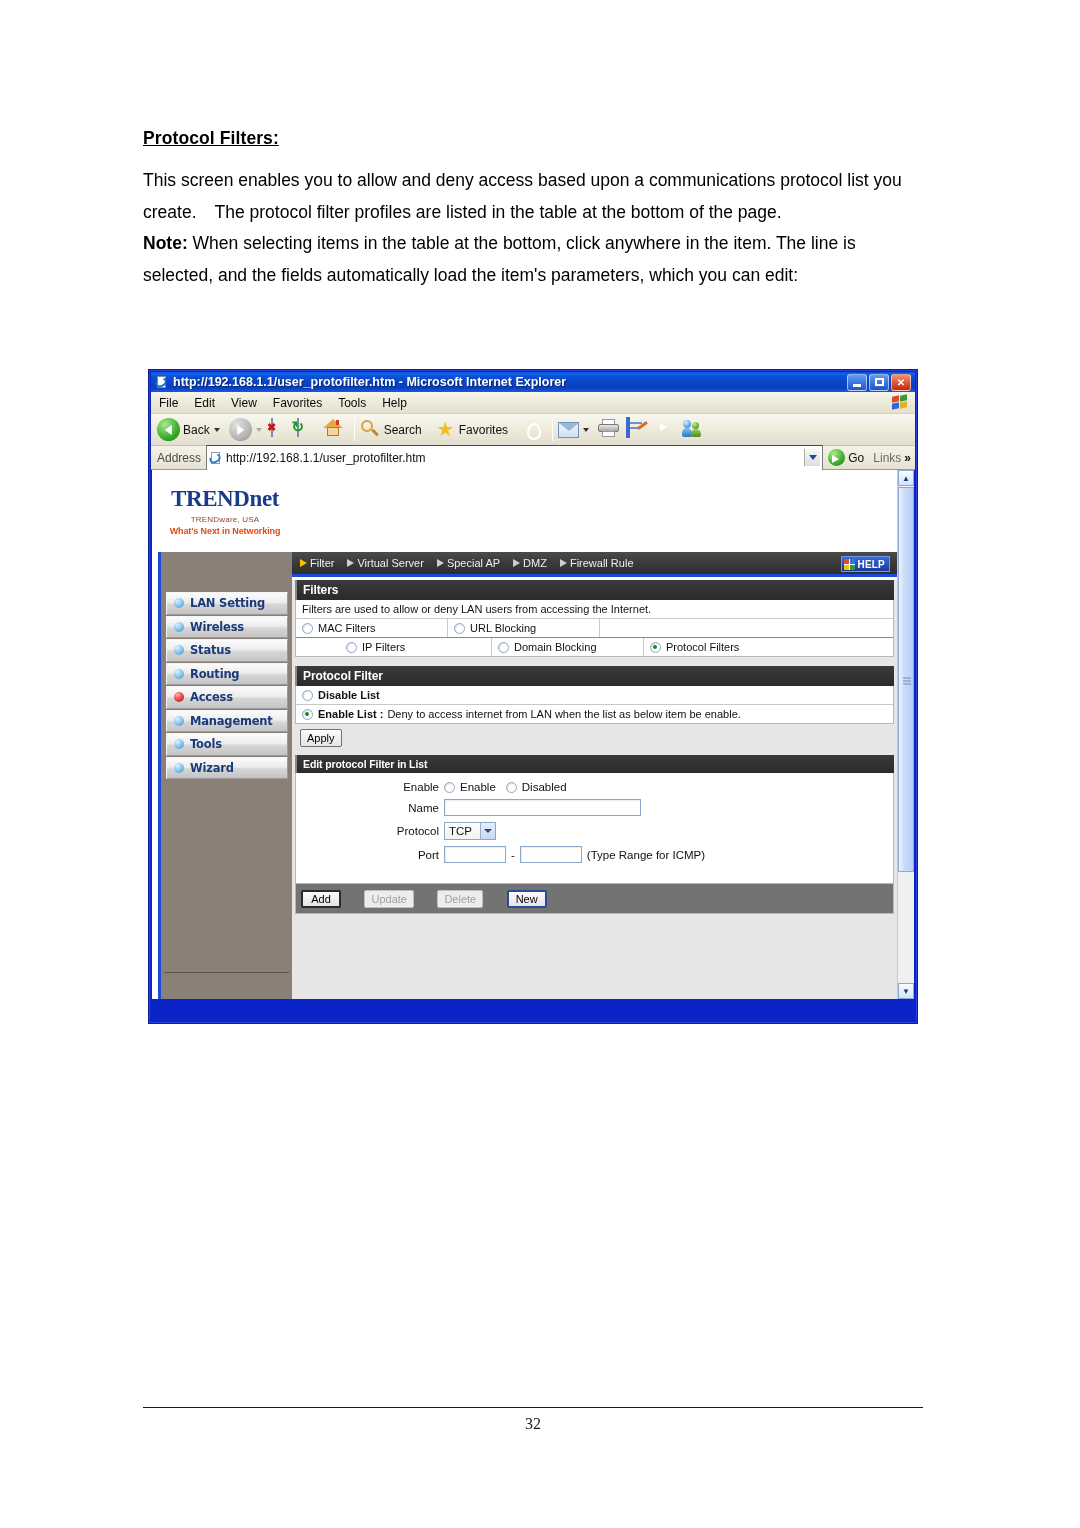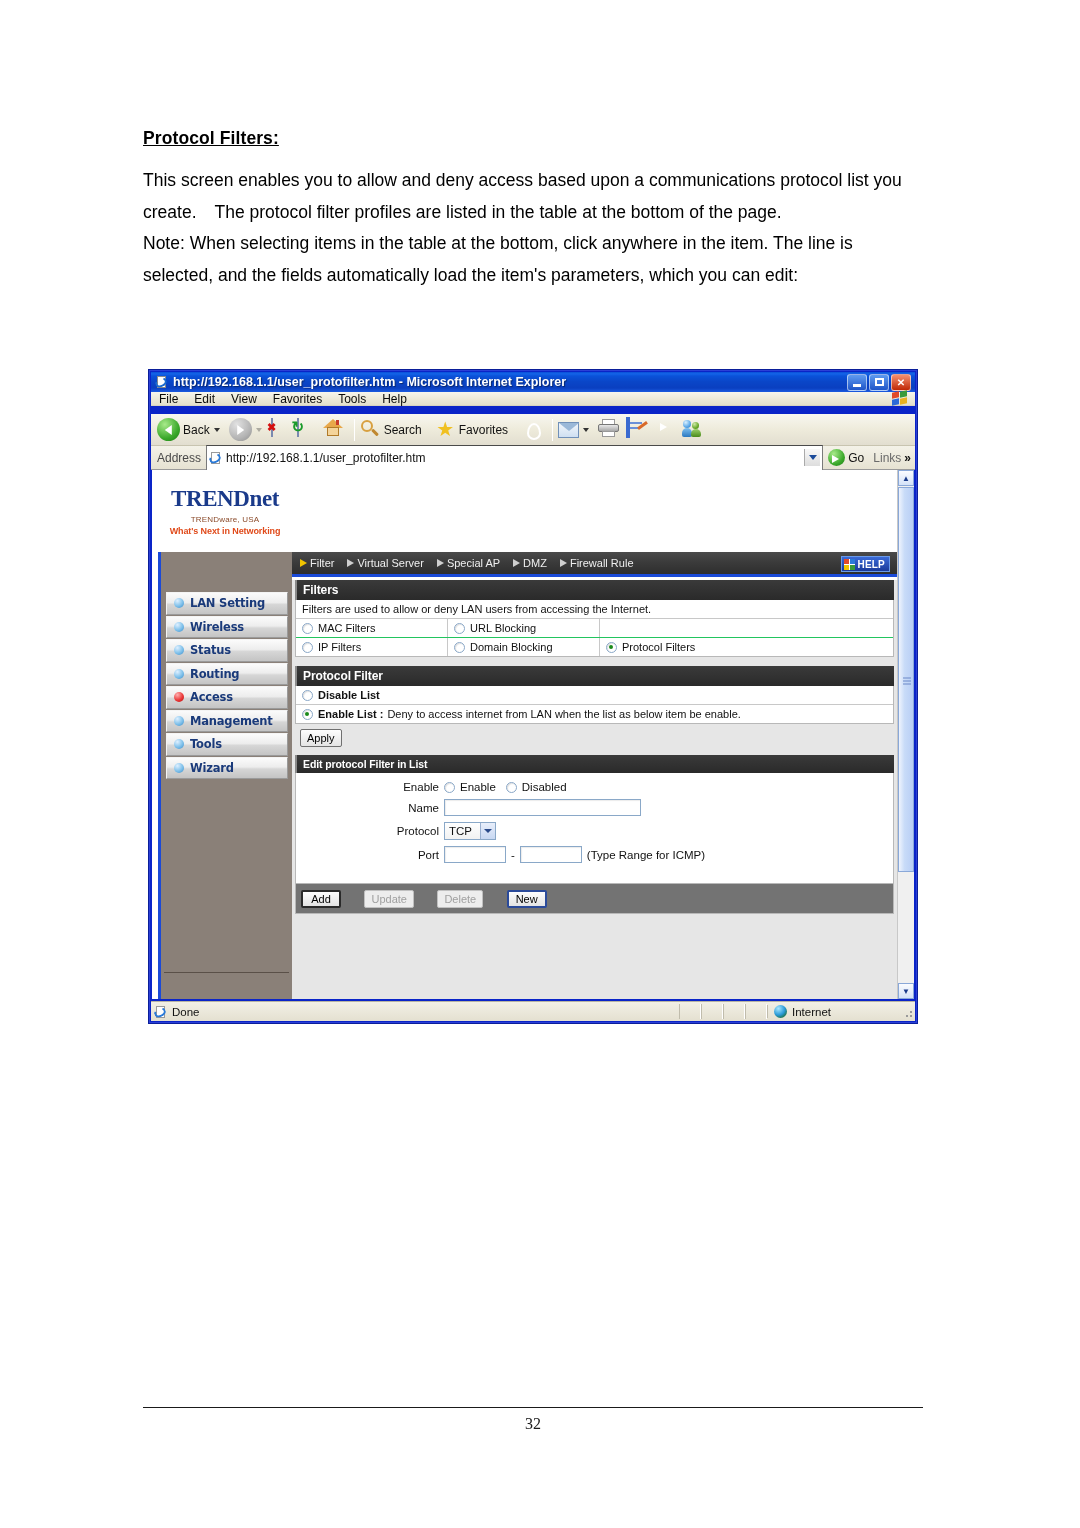--- a/index.html
+++ b/index.html
@@ -16,21 +16,21 @@
   .doc { position:absolute; left:143px; top:128px; width:780px; }
   .doc-h {
     font-size:17.5px; font-weight:bold; color:#000;
     text-decoration:underline; letter-spacing:.1px;
     margin-bottom:16px;
   }
   .doc-p {
     font-size:17.5px; color:#000; line-height:31.5px;
     margin:0; text-align:left;
   }
-  .doc-p .b { font-weight:normal; }
+  .doc-p .b { font-weight:bold; }
   .wsp { display:inline-block; width:18px; }
 
   
   .browser {
     position:absolute; left:148px; top:369px;
     width:770px; height:655px;
     background:#0a24c8;
     border:1px solid #0a1e9a;
     box-shadow:0 0 0 1px #2b3fd6 inset;
   }
@@ -65,21 +65,21 @@
     border:1px solid rgba(255,255,255,.55);
   }
   .wb.min { background:linear-gradient(180deg,#5f9bf0,#1f55c8); }
   .wb.max { background:linear-gradient(180deg,#5f9bf0,#1f55c8); }
   .wb.close { background:linear-gradient(180deg,#f49070,#c02805); }
   .wb .minbar { width:8px;height:3px;background:#fff;margin-top:6px; }
   .wb .maxbox { width:9px;height:8px;border:2px solid #fff; }
 
   
   .menubar {
-    position:absolute; left:2px; top:22px; right:2px; height:14px;
+    position:absolute; left:2px; top:22px; right:2px; height:22px;
     background:linear-gradient(180deg,#f6f5ec 0%,#ece9d8 55%,#e4e0cc 100%);
     display:flex; align-items:center; padding-left:8px;
     border-bottom:1px solid #d8d4c0;
   }
   .menubar .mi {
     font-size:12px;color:#0a0a0a;margin-right:16px;white-space:nowrap;
   }
   .mb-flag {
     margin-left:auto;margin-right:6px;width:17px;height:15px;position:relative;
   }
@@ -285,21 +285,21 @@
   .pan-hd {
     background:linear-gradient(180deg,#3a3a3a,#2a2a2a);
     color:#fff;font-size:12px;font-weight:bold;
     padding:3px 0 3px 6px;letter-spacing:-.1px;
     border-left:2px solid #8a8a8a;
   }
   .pan-hd.small { font-size:10.5px; }
   .pan-body { background:#fff;border:1px solid #b8b8b8;border-top:none; }
   .desc-row { font-size:11px;color:#111;padding:3px 6px;border-bottom:1px solid #c8c8c8; }
   .opt-row { display:flex;border-bottom:1px solid #22c55e; }
-  .opt-row:last-child { border-bottom:none; }
+  .opt-row:last-child { border-bottom:none;margin-left:44px; }
   .opt-cell {
     flex:0 0 auto;display:flex;align-items:center;padding:3px 6px;
     border-right:1px solid #c8c8c8;font-size:11px;color:#111;
   }
   .opt-cell.c1 { width:152px; }
   .opt-cell.c2 { width:152px; }
   .opt-cell.c3 { width:auto;flex:1 1 auto;border-right:none; }
   .radio {
     width:11px;height:11px;border-radius:50%;background:#fff;
     border:1.5px solid #8aa8c8;margin-right:5px;flex:0 0 auto;position:relative;
@@ -680,37 +680,16 @@
           <span class="grip">
             <i></i>
             <i></i>
             <i></i>
           </span>
         </div>
       <div class="vs-btn down">▼</div>
     </div>
   </div>
 
-  <div class="statusbar">
-    <span class="sb-ie">
-        <span class="pg"></span>
-        <span class="e"></span>
-      </span>
-    <span class="sb-txt">Done</span>
-    <span class="sb-spacer"></span>
-    <span class="sb-cell"></span>
-    <span class="sb-cell"></span>
-    <span class="sb-cell"></span>
-    <span class="sb-cell"></span>
-    <span class="sb-zone">
-      <span class="sb-globe"></span>
-      <span class="sb-txt">Internet</span>
-    </span>
-    <span class="sb-grip">
-        <i></i>
-        <i></i>
-        <i></i>
-      </span>
-  </div>
 </div>
 
 <div class="footer-rule"></div>
 <div class="page-num">32</div>
 
 </body></html>

